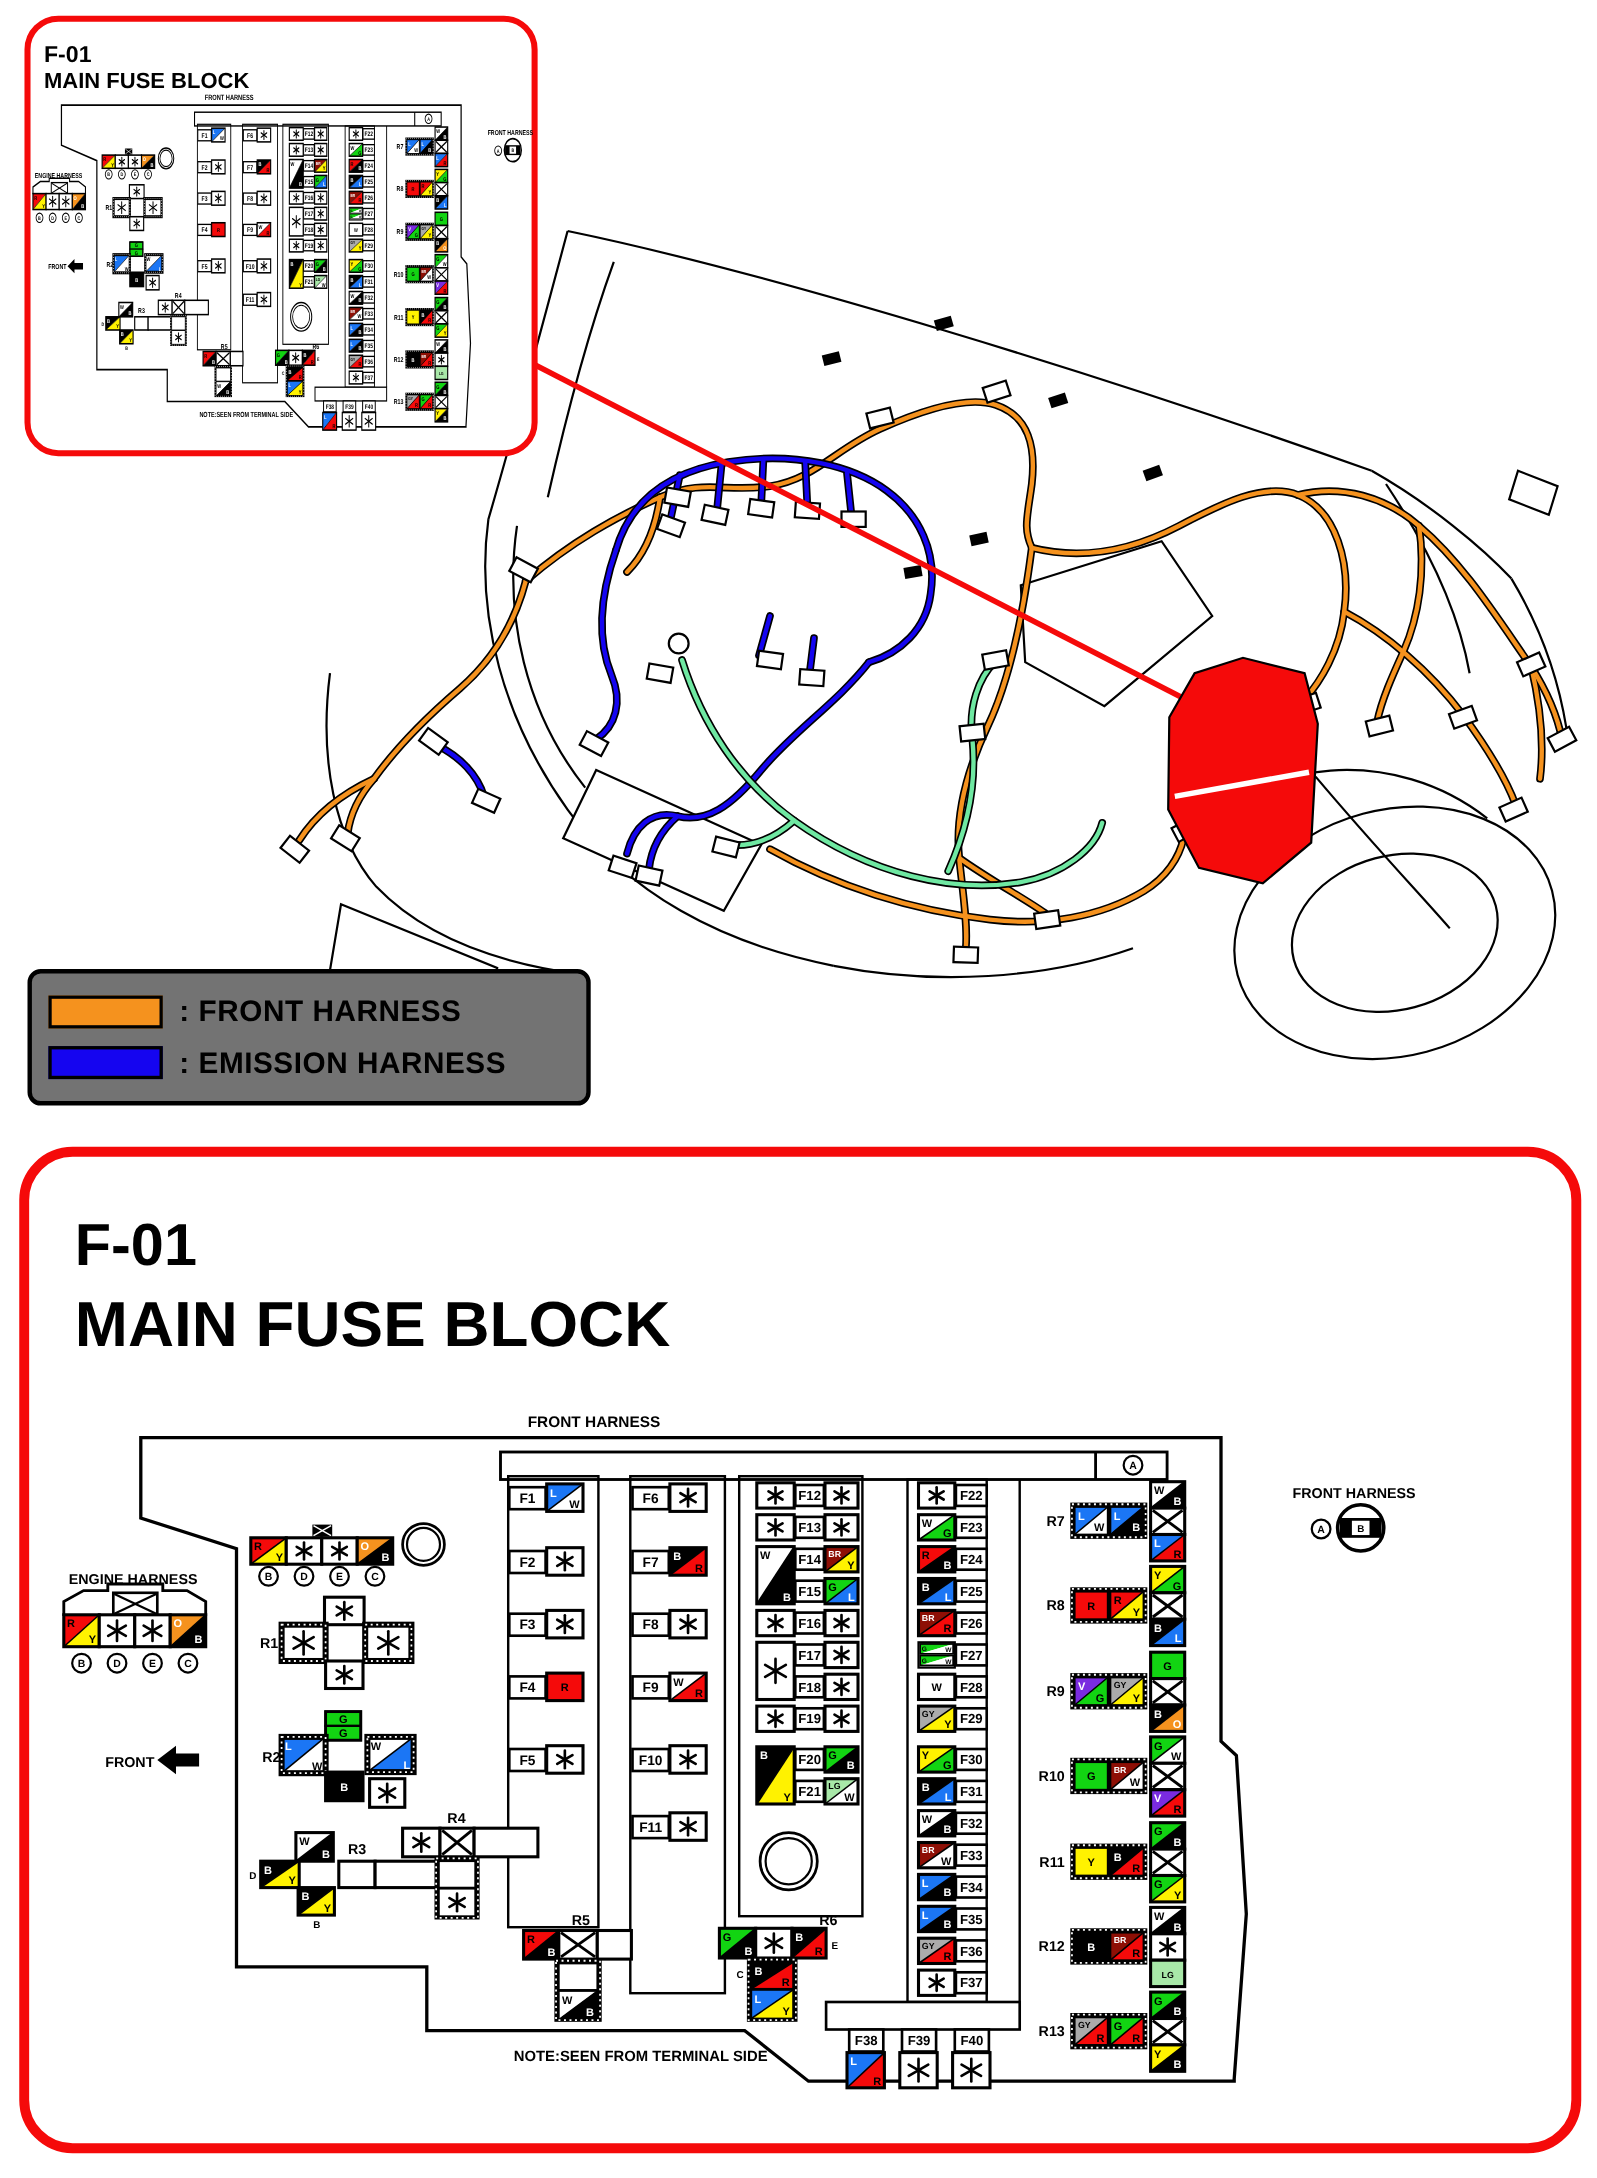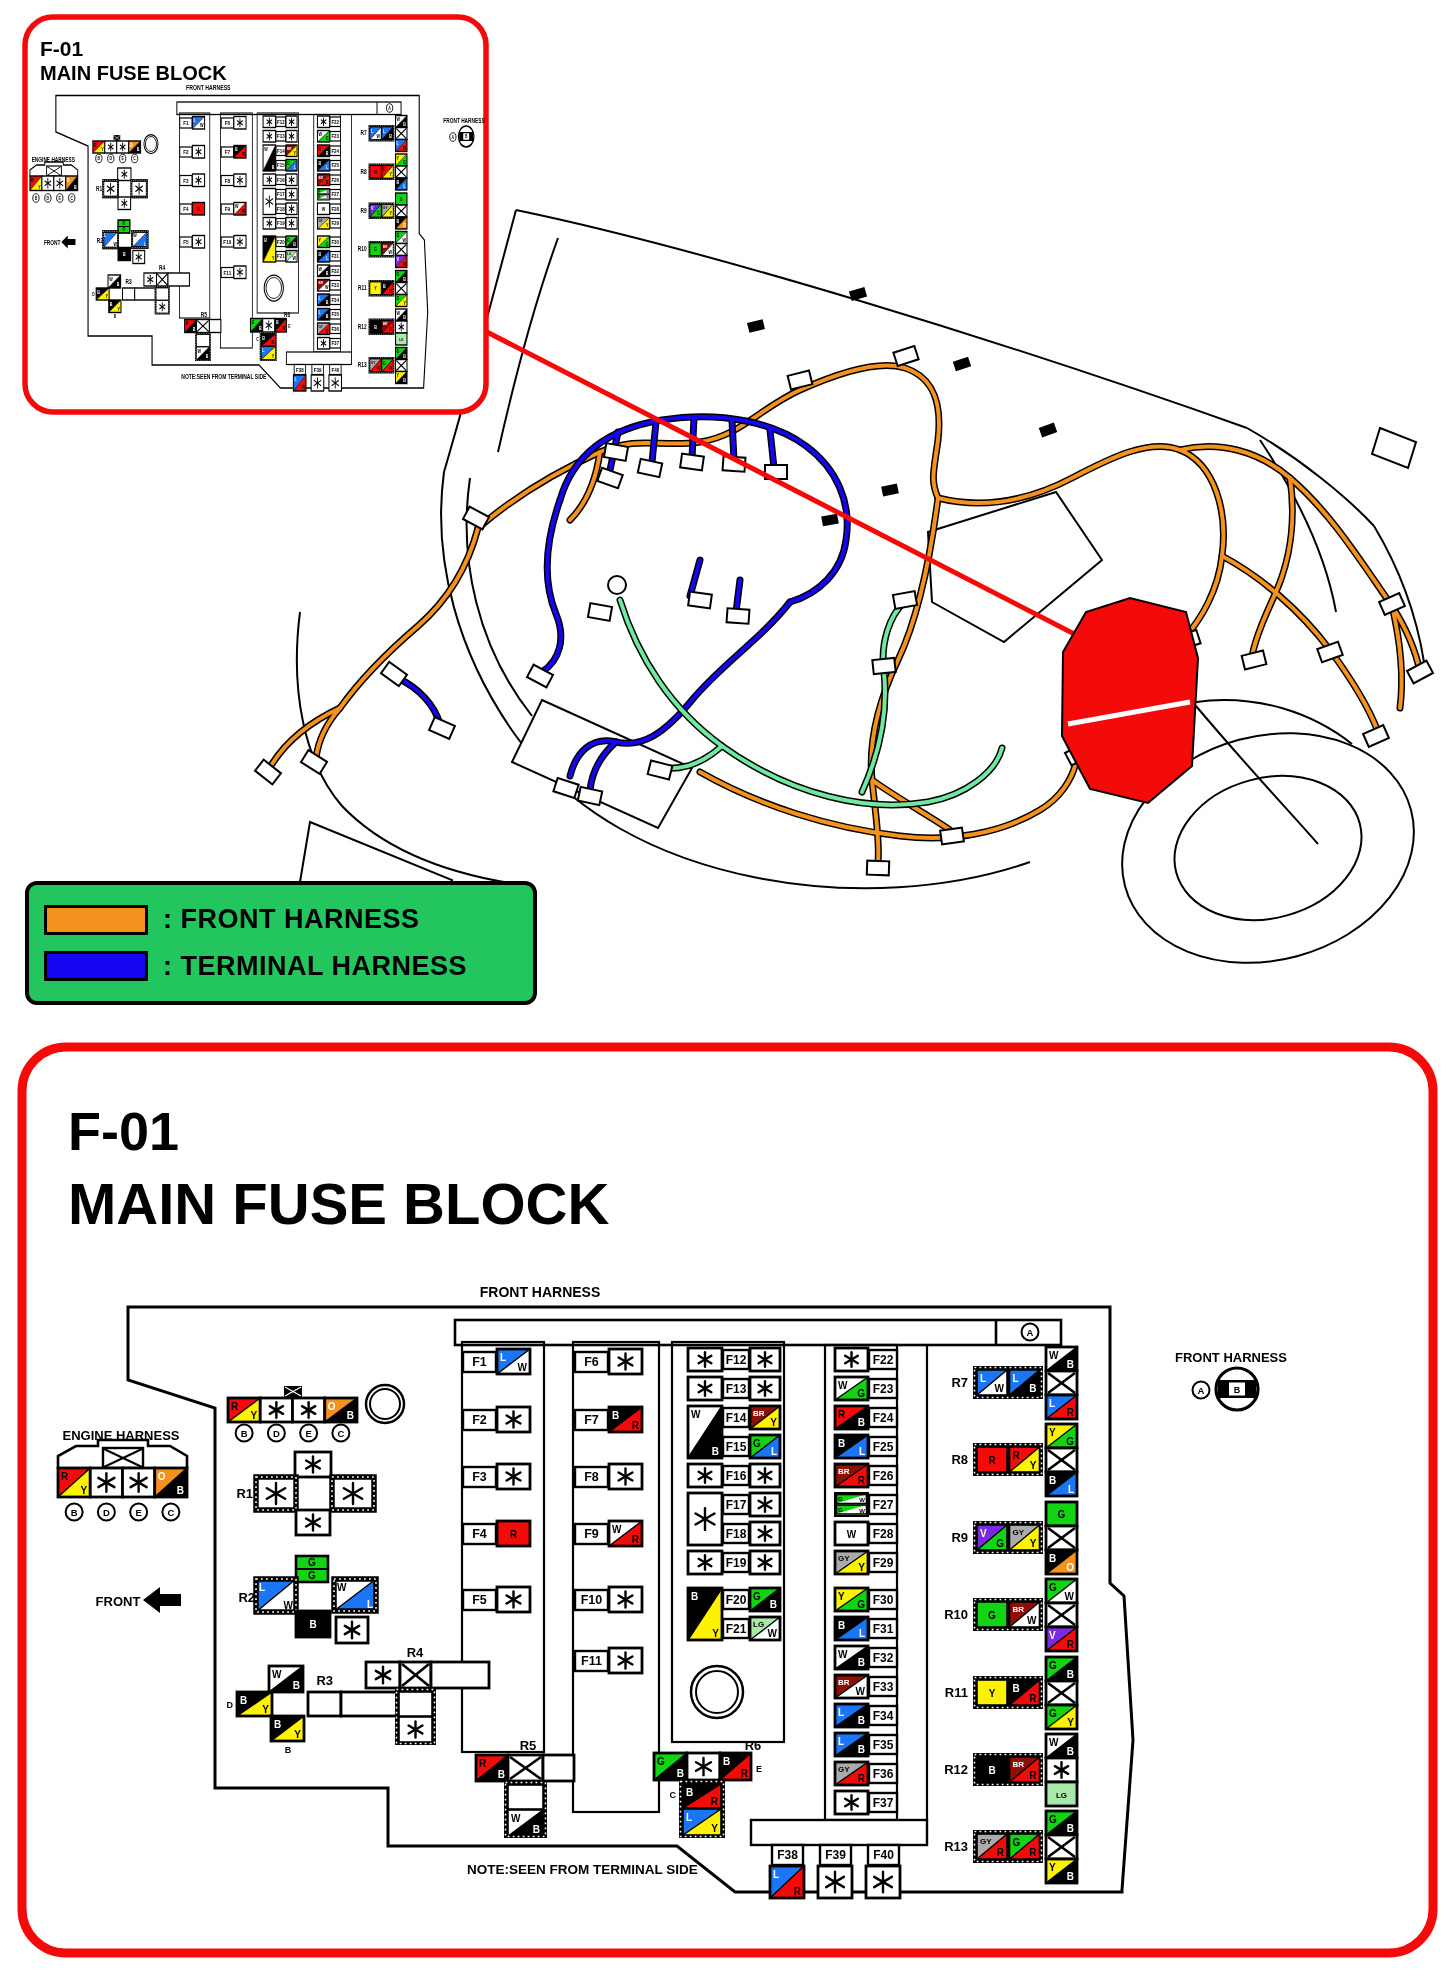--- a/index.html
+++ b/index.html
@@ -1,21 +1,21 @@
 <!DOCTYPE html>
 <html><head>
 <meta charset="utf-8">
 <style>
   html,body{margin:0;padding:0;background:#fff;}
   .page{position:relative;width:1452px;height:1980px;background:#fff;
         font-family:"Liberation Sans",sans-serif;overflow:hidden;padding-left:40px;}
   .page > svg{position:absolute;left:0;top:0;}
   svg text{font-family:"Liberation Sans",sans-serif;}
   .legend{position:absolute;left:25px;top:881px;width:512px;height:124px;
-          border:4px solid #000;border-radius:12px;background:#22c55e;box-sizing:border-box;
+          border:4px solid #000;border-radius:12px;background:#737373;box-sizing:border-box;
           display:flex;flex-direction:column;justify-content:space-evenly;padding:4px 0;}
   .legend-row{display:flex;align-items:center;gap:15px;padding-left:15px;}
   .swatch{width:104px;height:30px;border:3px solid #000;box-sizing:border-box;flex:0 0 auto;}
   .legend-label{font-size:27px;font-weight:bold;color:#000;white-space:pre;letter-spacing:.5px;}
 </style>
 </head>
 <body>
 
 <div class="page">
   <svg id="art" width="1452" height="1980" viewBox="0 0 1452 1980">
@@ -1883,16 +1883,16 @@
       </g>
     </svg>
 
   <div class="legend">
     <div class="legend-row">
       <span class="swatch" style="background-color: rgb(245, 146, 30);"></span>
       <span class="legend-label"><span>: </span><span>FRONT HARNESS</span></span>
     </div>
     <div class="legend-row">
       <span class="swatch" style="background-color: rgb(21, 5, 240);"></span>
-      <span class="legend-label"><span>: </span><span>TERMINAL HARNESS</span></span>
+      <span class="legend-label"><span>: </span><span>EMISSION HARNESS</span></span>
     </div>
   </div>
 </div>
 
 </body></html>

